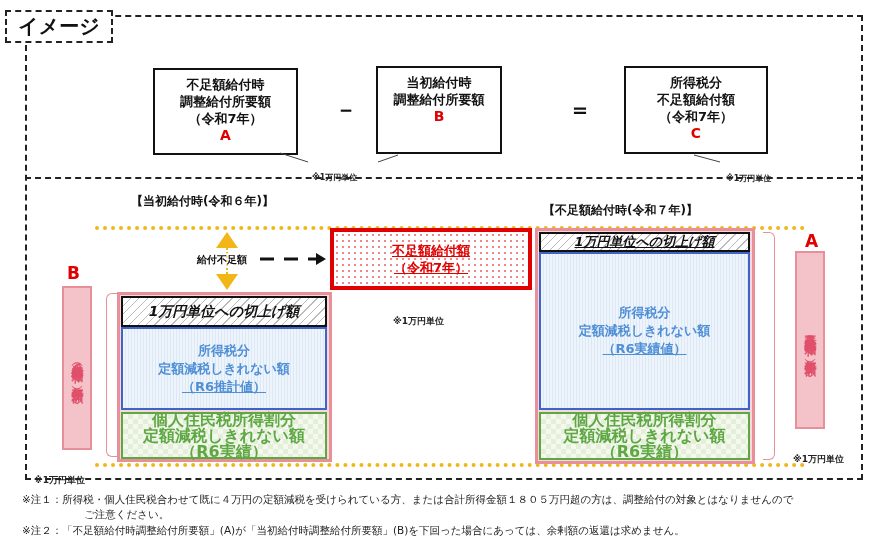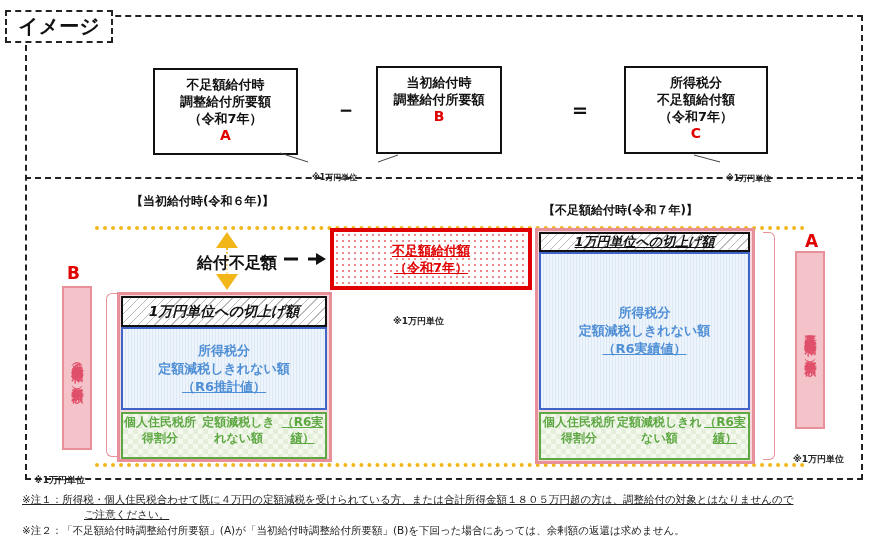--- a/index.html
+++ b/index.html
@@ -20,21 +20,21 @@
   .dotline { height:0; border-top:4px dotted #f2b619; }
   .stack { border:3px solid #e8909a; background:#f7d7dc; box-sizing:border-box; }
   .hatch { border:2px solid #111; box-sizing:border-box; font-weight:bold; font-size:14px; text-align:center;
            background:repeating-linear-gradient(135deg,#fff 0 5px,#bbb 5px 6px); display:flex; align-items:center; justify-content:center;font-style:italic; }
   .blue { border:2px solid #3e64c8; box-sizing:border-box; background:repeating-linear-gradient(90deg,#eef4fb 0 2px,#dde8f5 2px 3px);
           color:#4f8fd6; font-weight:bold; font-size:13px; text-align:center; display:flex; flex-direction:column; justify-content:center; line-height:18px; }
   .green { border:2px solid #5ea843; box-sizing:border-box;
            background-color:#f4f9ee;
            background-image:linear-gradient(45deg,#e4eedb 25%,transparent 25%,transparent 75%,#e4eedb 75%),linear-gradient(45deg,#e4eedb 25%,transparent 25%,transparent 75%,#e4eedb 75%);
            background-size:10px 10px; background-position:0 0,5px 5px;
-           color:#5ea843; font-weight:bold; font-size:12px; text-align:center; display:flex; flex-direction:row; justify-content:center; line-height:16px; }
+           color:#5ea843; font-weight:bold; font-size:16px; text-align:center; display:flex; flex-direction:column; justify-content:center; line-height:16px; }
   .red-box { border:4px solid #e00000; box-sizing:border-box; background-color:#fff;
              background-image:radial-gradient(#e88 0.8px, transparent 1px); background-size:6px 6px;
              color:#e00000; font-weight:bold; font-size:13px; text-align:center; display:flex; flex-direction:column; justify-content:center; line-height:17px; }
   .u { text-decoration:underline; }
   .vlabel { background:#f4c3c9; border:2px solid #e8909a; box-sizing:border-box; color:#e0506a;
             font-weight:bold; font-size:12px; writing-mode:vertical-rl; text-orientation:upright; display:flex; align-items:center; justify-content:center; letter-spacing:1px; }
   .letter { color:#e00000; font-weight:bold; font-size:17px; }
   .brace { border:1.5px solid #e8909a; box-sizing:border-box; }
   .note { font-size:10.5px; color:#222; line-height:15px; }
   svg { display:block; }
@@ -79,21 +79,21 @@
 <div class="abs section-title" style="left:543px;top:202px;">【不足額給付時(令和７年)】</div>
 
 <div class="abs dotline" style="left:95px;top:226px;width:710px;"></div>
 <div class="abs dotline" style="left:95px;top:463px;width:710px;"></div>
 
 <svg class="abs" style="left:212px;top:230px;" width="30" height="62">
   <polygon points="15,2 4,18 26,18" fill="#f2b619"></polygon>
   <line x1="15" y1="18" x2="15" y2="44" stroke="#f2b619" stroke-width="2" stroke-dasharray="2,2"></line>
   <polygon points="15,60 4,44 26,44" fill="#f2b619"></polygon>
 </svg>
-<div class="abs" style="left:197px;top:253px;font-size:16px;font-weight:bold;background:rgba(255,255,255,0.6);">給付不足額</div>
+<div class="abs" style="left:197px;top:253px;font-size:10px;font-weight:bold;background:rgba(255,255,255,0.6);">給付不足額</div>
 <svg class="abs" style="left:260px;top:251px;" width="68" height="16">
   <line x1="0" y1="8" x2="14" y2="8" stroke="#111" stroke-width="3"></line>
   <line x1="24" y1="8" x2="38" y2="8" stroke="#111" stroke-width="3"></line>
   <line x1="48" y1="8" x2="56" y2="8" stroke="#111" stroke-width="3"></line>
   <polygon points="56,2 66,8 56,14" fill="#111"></polygon>
 </svg>
 
 <div class="abs red-box" style="left:330px;top:228px;width:202px;height:62px;">
   <div class="u">不足額給付額</div>
   <div class="u">（令和7年）</div>
@@ -129,17 +129,17 @@
 <div class="abs green" style="left:539px;top:412px;width:211px;height:48px;">
   <div>個人住民税所得割分</div>
   <div>定額減税しきれない額</div>
   <div class="u">（R6実績）</div>
 </div>
 <div class="abs brace" style="left:763px;top:232px;width:12px;height:228px;border-left:none;border-radius:0 6px 6px 0;"></div>
 <div class="abs letter" style="left:805px;top:231px;">A</div>
 <div class="abs vlabel" style="left:795px;top:251px;width:30px;height:178px;">不足額給付時（令和7年）所要額</div>
 <div class="abs unit" style="left:793px;top:437px;font-size:9px;">※1万円単位</div>
 
-<div class="abs note" style="left:22px;top:492px;text-decoration:underline;">
+<div class="abs note" style="left:22px;top:492px;">
   <div>※注１：所得税・個人住民税合わせて既に４万円の定額減税を受けられている方、または合計所得金額１８０５万円超の方は、調整給付の対象とはなりませんので</div>
   <div style="padding-left:62px;">ご注意ください。</div>
 </div>
 <div class="abs note" style="left:22px;top:523px;">※注２：「不足額給付時調整給付所要額」(A)が「当初給付時調整給付所要額」(B)を下回った場合にあっては、余剰額の返還は求めません。</div>
 
 </body></html>

